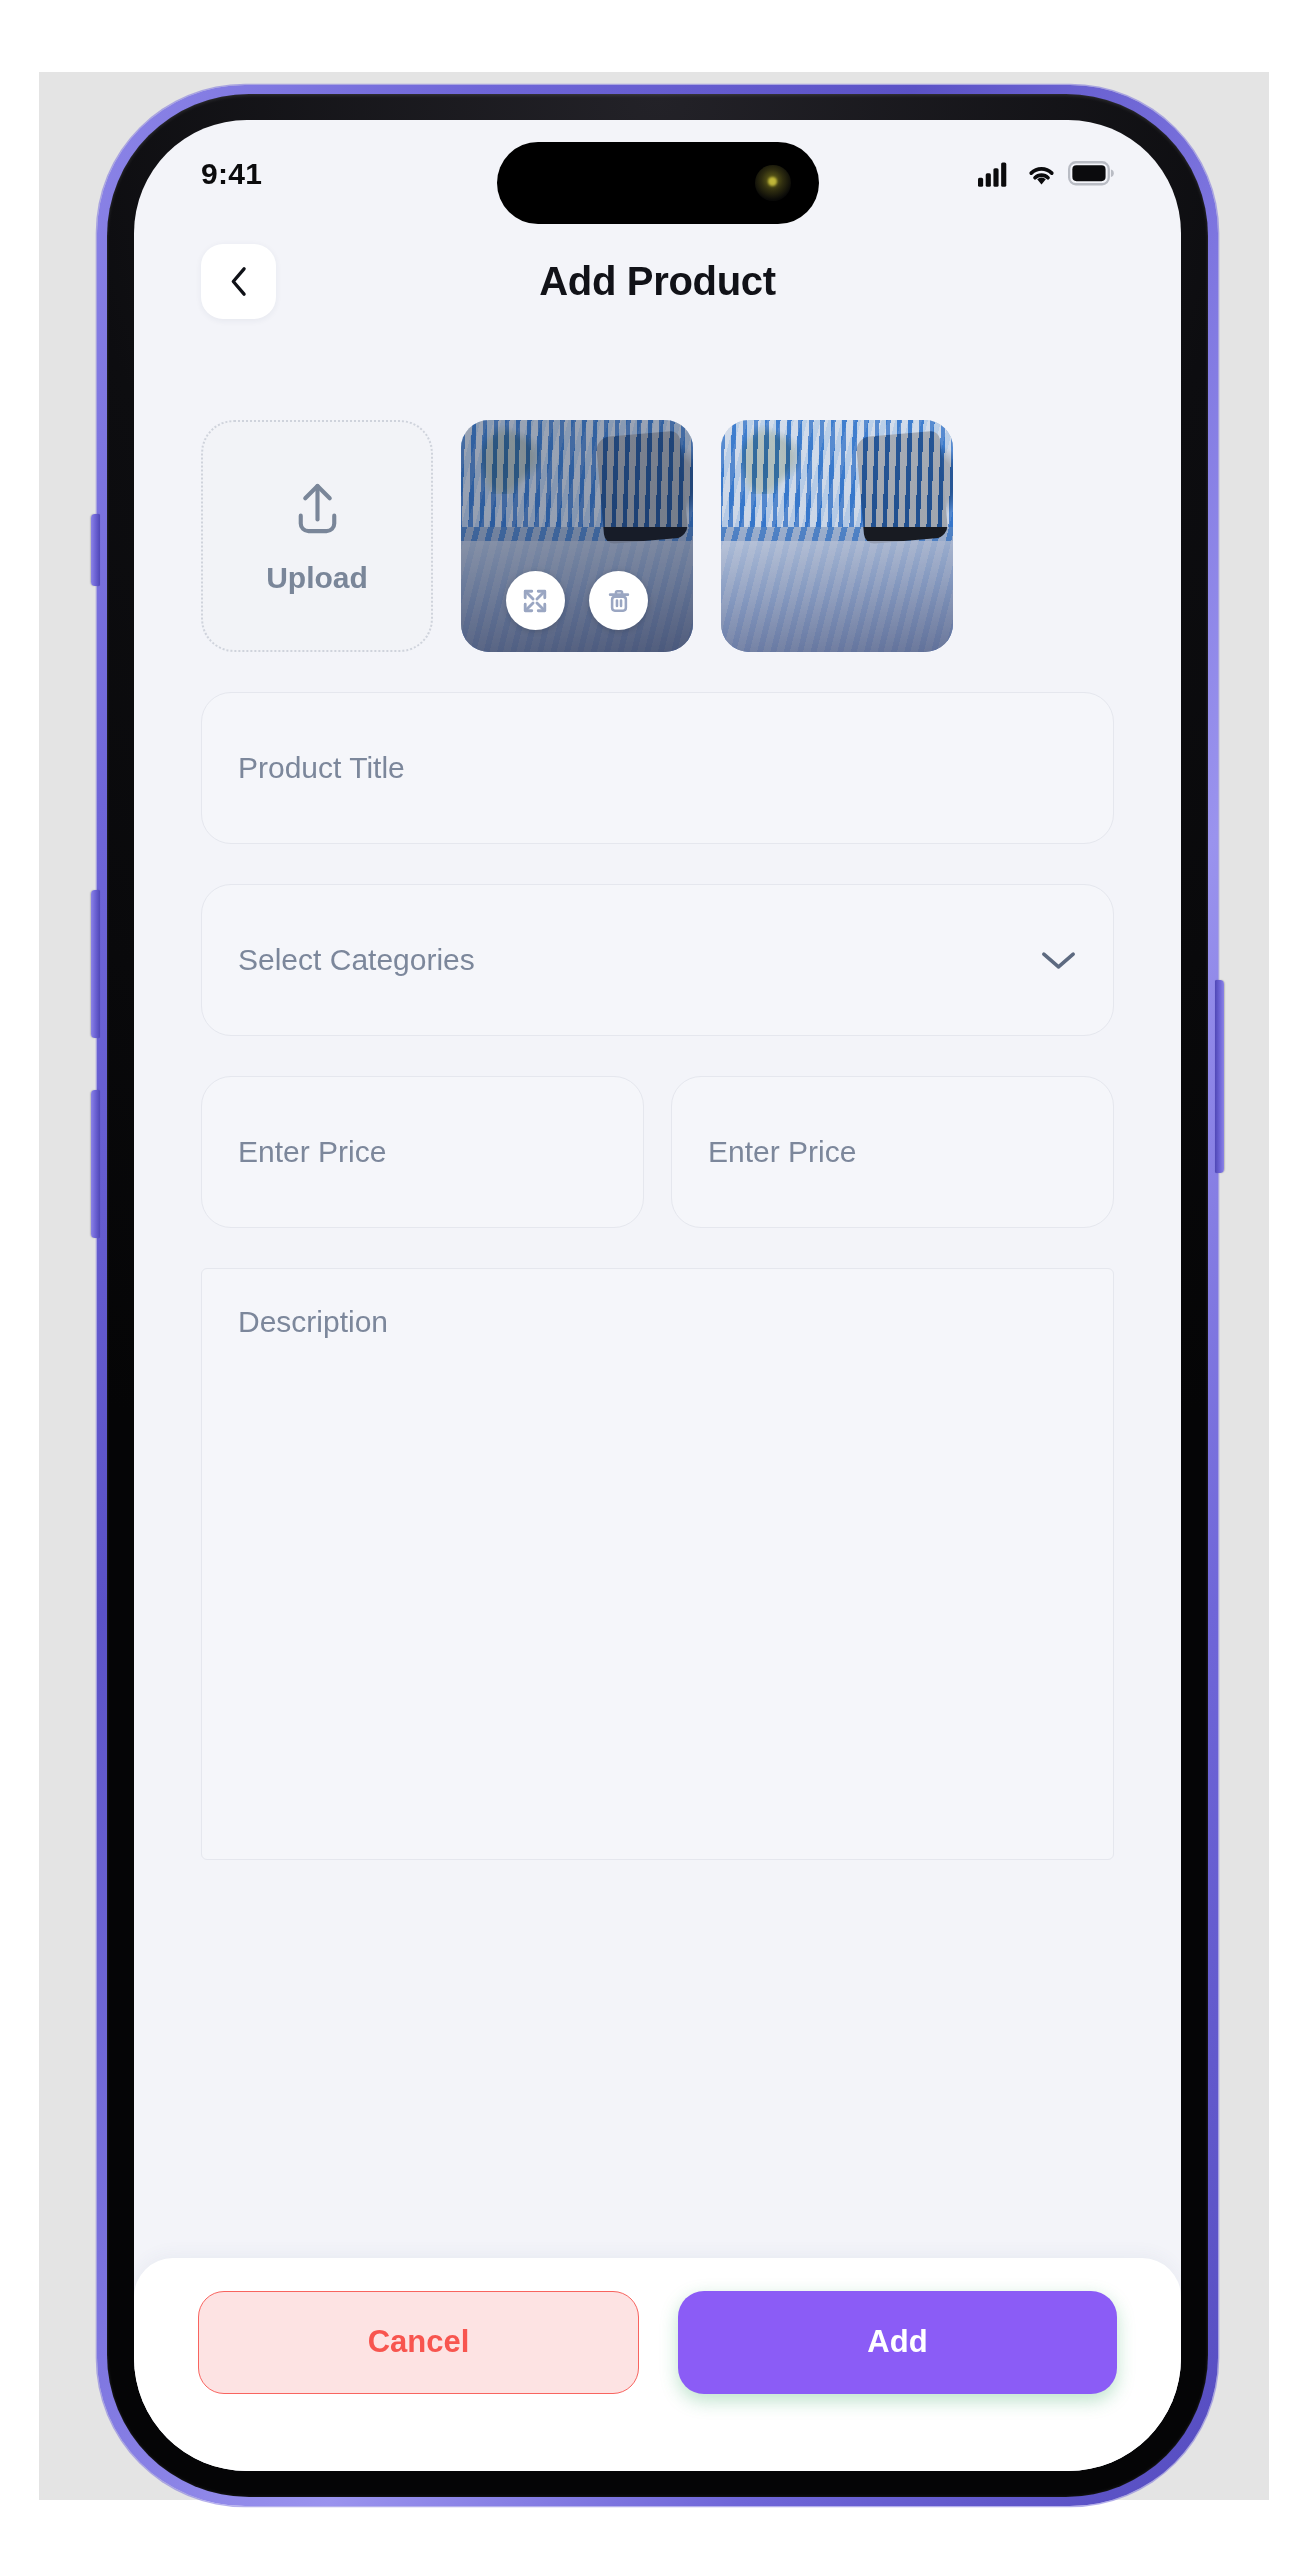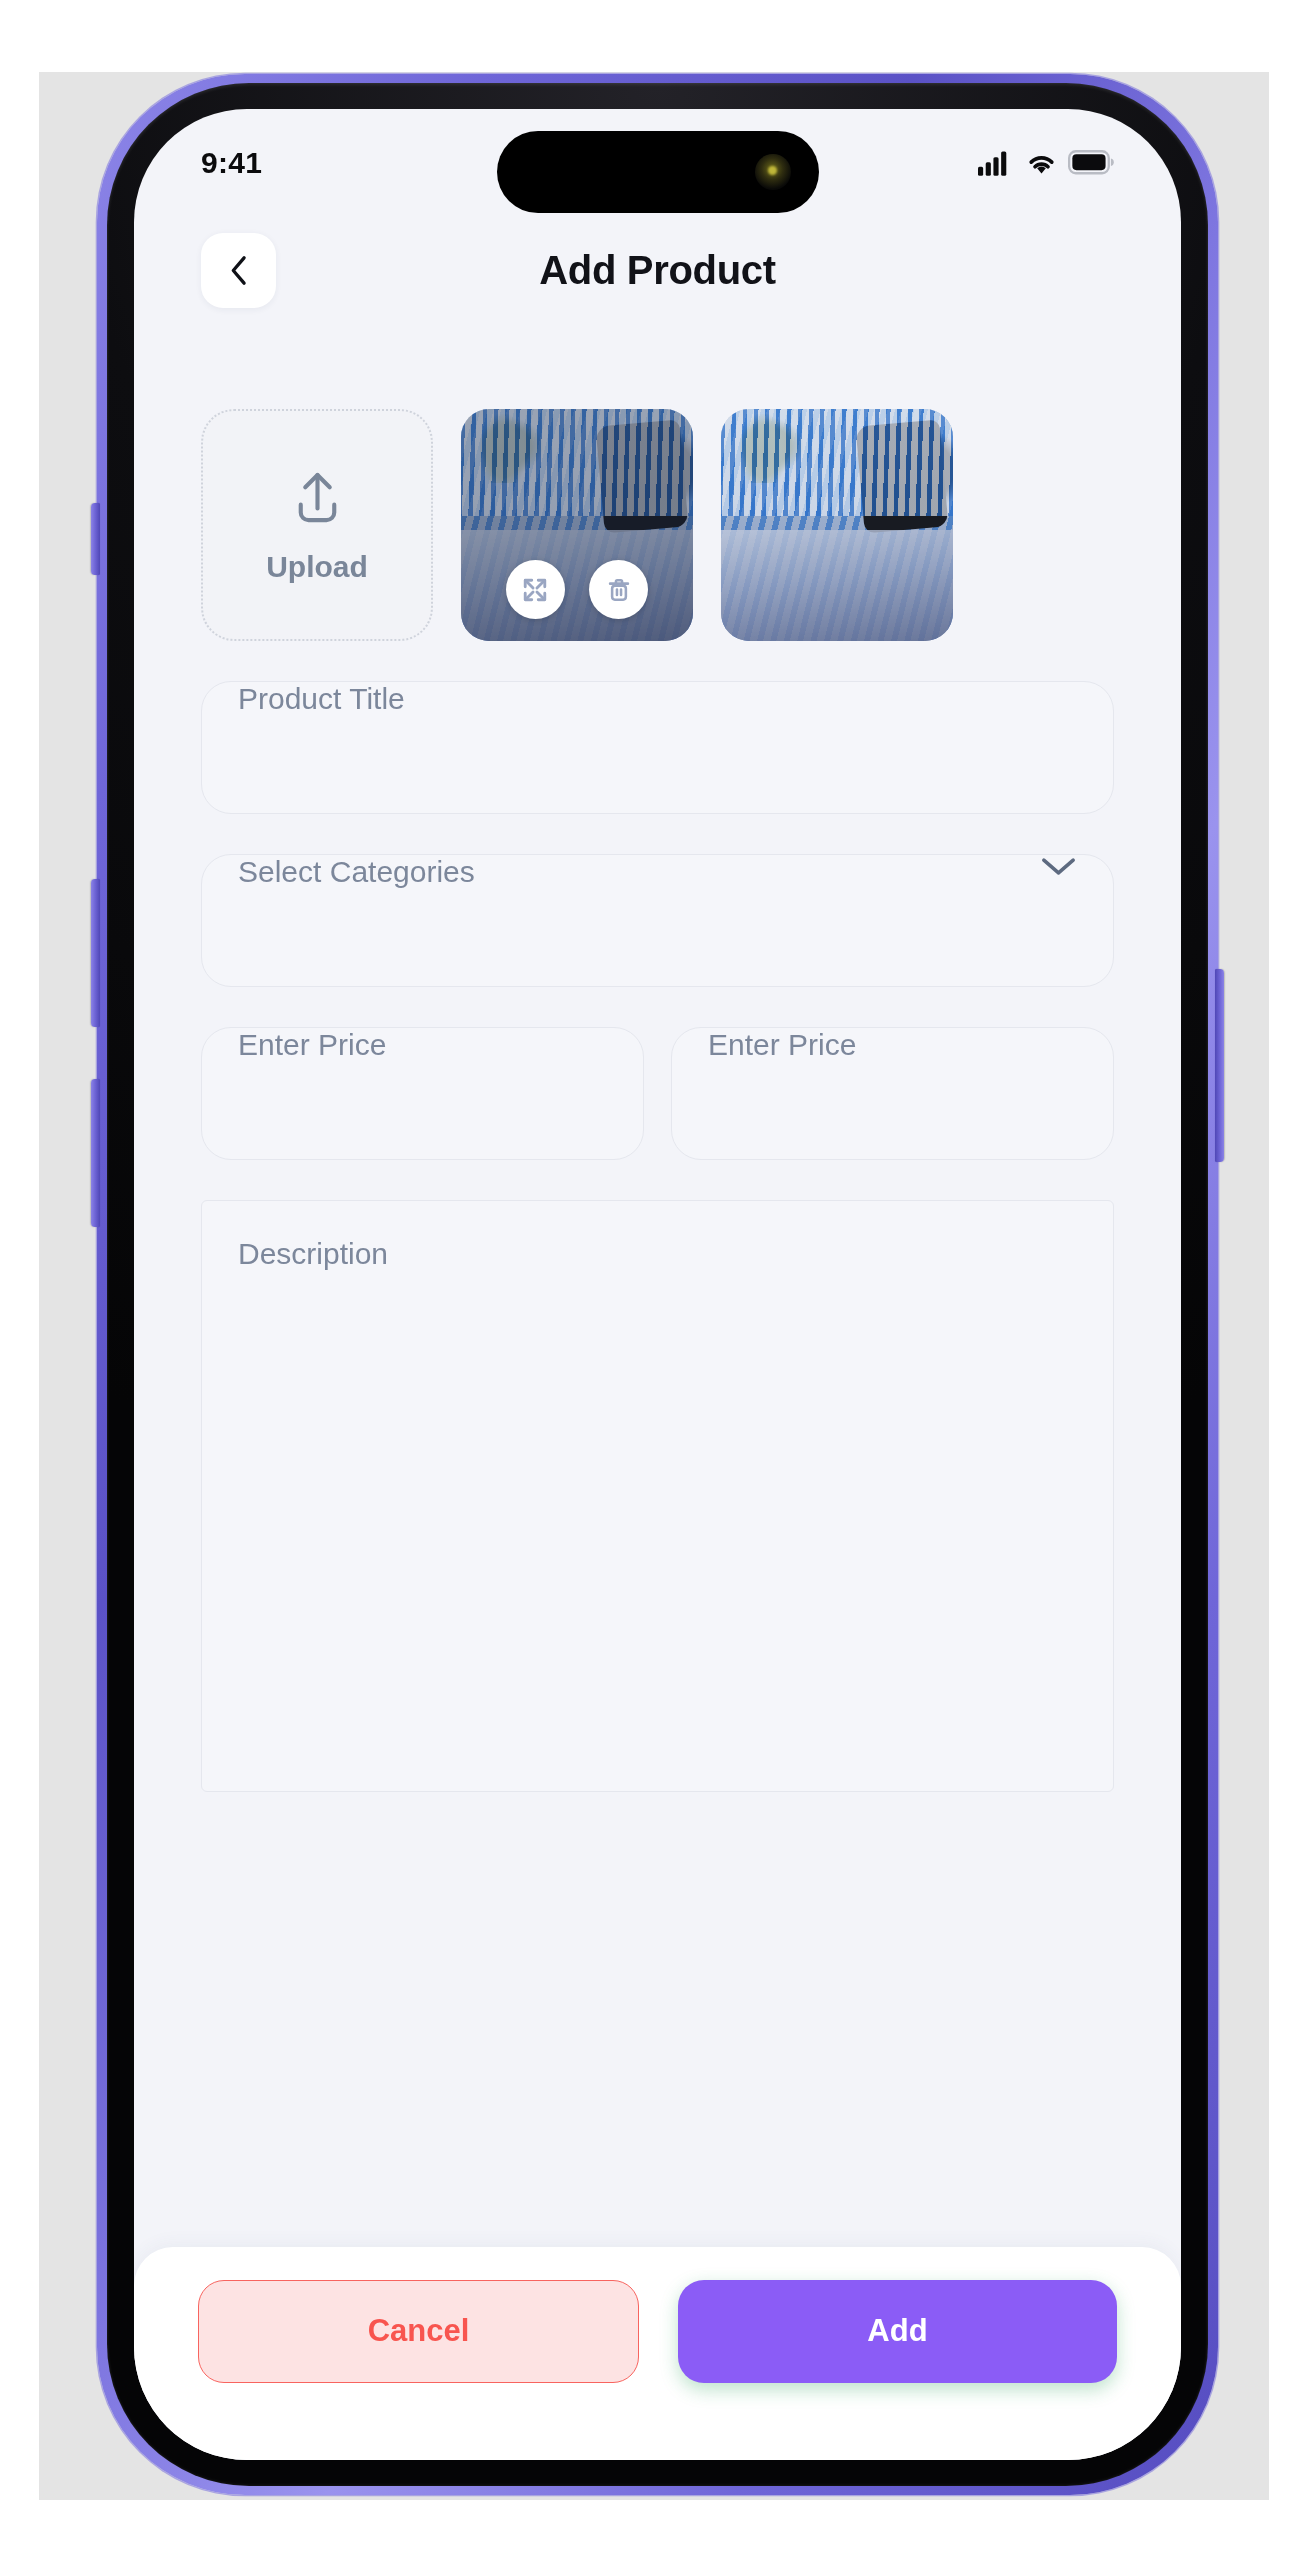--- a/index.html
+++ b/index.html
@@ -22,21 +22,21 @@
   .grey-plate {
     position: absolute;
     left: 39px;  top: 72px;
     width: 1230px; height: 2428px;
     background: #e4e4e4;
   }
 
   
   .device {
     position: absolute;
-    left: 97px; top: 74px;
+    left: 97px; top: 85px;
     width: 1121px; height: 2421px; padding-left: 8px;
   }
 
   
   .rim {
     position: absolute;
     inset: 0;
     border-radius: 148px;
     background: linear-gradient(118deg,#8d86e8 0%,#6f66d8 16%,#5b52c6 34%,#7e76e0 50%,#9a93ee 63%,#6f66d8 80%,#554cc0 100%);
     box-shadow: 0 0 0 1.3px rgba(120,112,220,.55);
@@ -276,26 +276,26 @@
     display: flex; align-items: center; justify-content: center;
     box-shadow: 0 1.3px 6.4px rgba(0,0,0,.18);
   }
 
   
   .thumb-clipped { width: 232px; }
 
   
   .field {
     margin-top: 40px;
-    height: 133px;
+    height: 152px;
     border: 1.9px solid #e5e7ee;
     border-radius: 30px;
     background: #f5f6fa;
     display: flex;
-    align-items: flex-start;
+    align-items: center;
     padding: 0 36px;
   }
   .field .ph {
     font-size: 30px;
     color: #7c879b;
     font-weight: 500;
   }
   .field.select { justify-content: space-between; }
 
   .row2 { display: flex; gap: 27px; }

